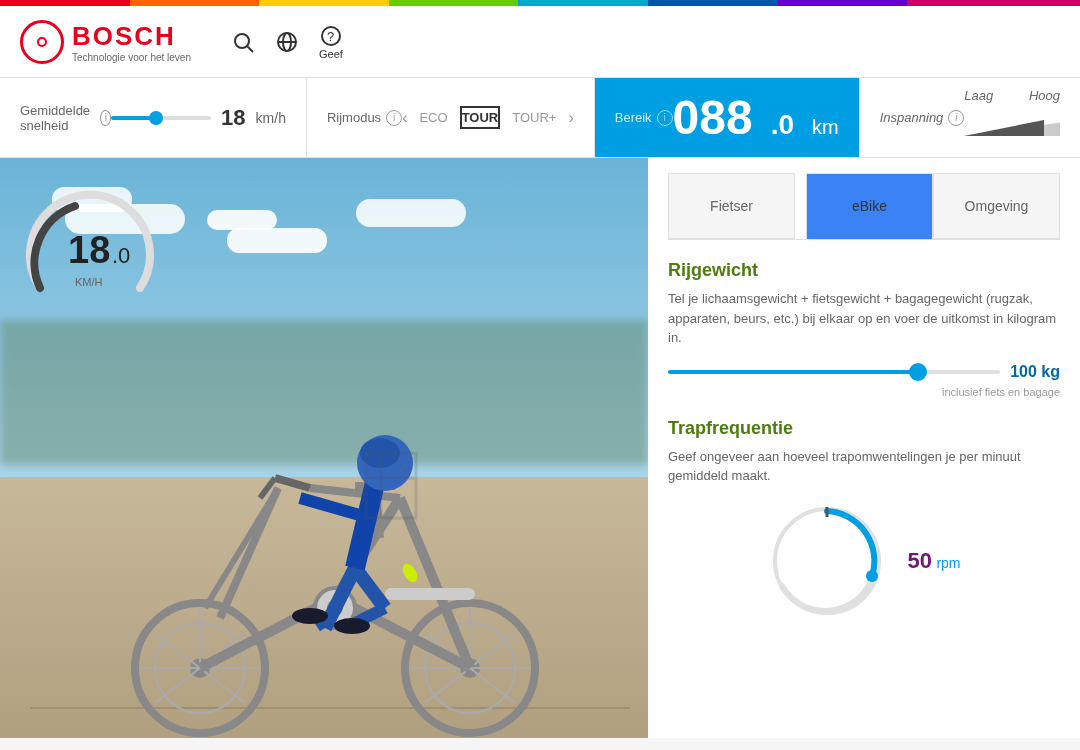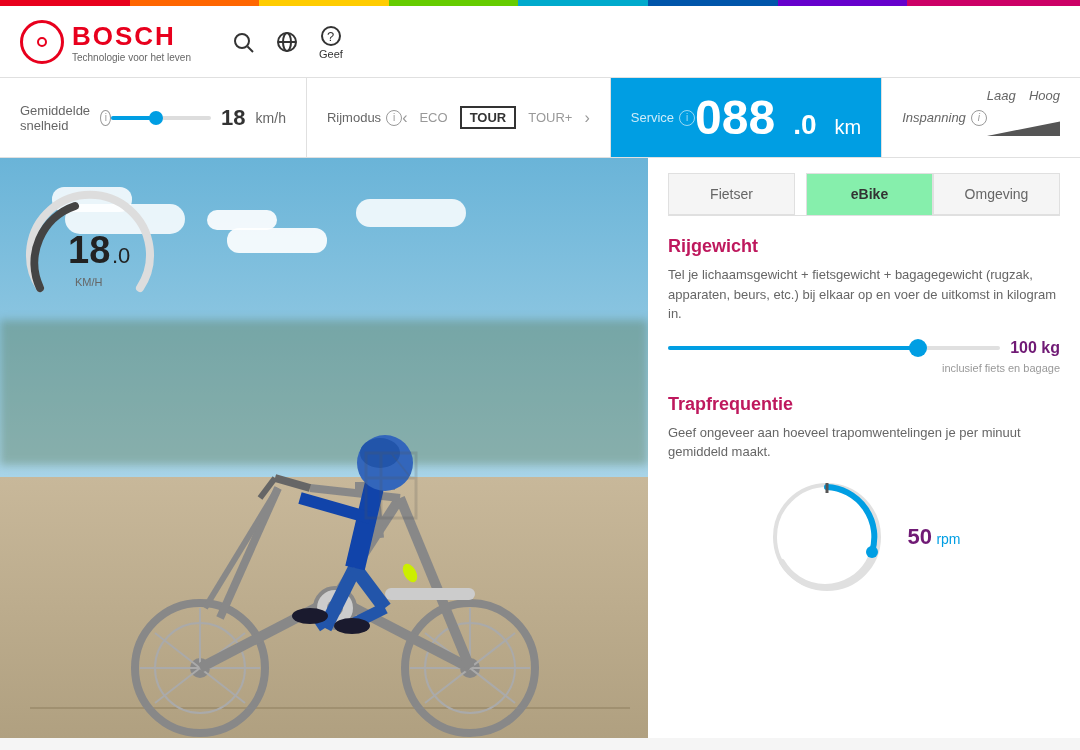--- a/index.html
+++ b/index.html
@@ -216,21 +216,21 @@
       font-size: 13px;
       color: #999;
       cursor: pointer;
       padding: 2px 4px;
     }
 
     .mode-btn.active {
       color: #333;
       font-weight: bold;
       border: 2px solid #333;
-      padding: 2px 8px;
+      padding: 2px 0;
     }
 
     .mode-arrow {
       color: #999;
       font-size: 16px;
       cursor: pointer;
     }
 
     .bereik-value {
       font-size: 48px;
@@ -311,41 +311,41 @@
     }
 
     .tabs-row {
       display: flex;
       border-bottom: 1px solid #e0e0e0;
       margin-bottom: 20px;
     }
 
     .tab-btn {
       flex: 1;
-      padding: 12px;
+      padding: 24px;
       text-align: center;
       font-size: 14px;
       color: #666;
       cursor: pointer;
       border: 1px solid #e0e0e0;
       background: #f5f5f5;
     }
 
     .tab-btn.active {
-      background: #86efac;
+      background: #3b82f6;
       color: #333;
       border-bottom: none;
-      font-weight: 700;
+      font-weight: 400;
       margin-left: 11px;
     }
 
     .section-title {
       font-size: 18px;
       font-weight: bold;
-      color: #be185d;
+      color: #4d7c0f;
       margin-bottom: 8px;
     }
 
     .section-desc {
       font-size: 13px;
       color: #666;
       line-height: 1.5;
       margin-bottom: 15px;
     }
 
@@ -376,21 +376,21 @@
       background: #009ee3;
       border-radius: 50%;
       position: absolute;
       top: -7px;
       right: -5px;
     }
 
     .slider-value {
       font-size: 16px;
       font-weight: bold;
-      color: #701a75;
+      color: #0369a1;
       white-space: nowrap;
     }
 
     .slider-sublabel {
       font-size: 11px;
       color: #999;
       text-align: right;
       margin-bottom: 20px;
     }
 
@@ -499,21 +499,21 @@
       <span class="mode-arrow">‹</span>
       <span class="mode-btn">ECO</span>
       <span class="mode-btn active">TOUR</span>
       <span class="mode-btn">TOUR+</span>
       <span class="mode-arrow">›</span>
     </div>
   </div>
 
   <div class="control-section bereik">
     <div class="control-label">
-      <span>Service</span>
+      <span>Bereik</span>
       <span class="info-icon">i</span>
     </div>
     <div class="bereik-row">
       <div class="bereik-km">
         <span class="bereik-value">088</span>
         <span class="bereik-value" style="font-size:28px;">.0</span>
         <span class="bereik-unit">km</span>
       </div>
     </div>
   </div>

